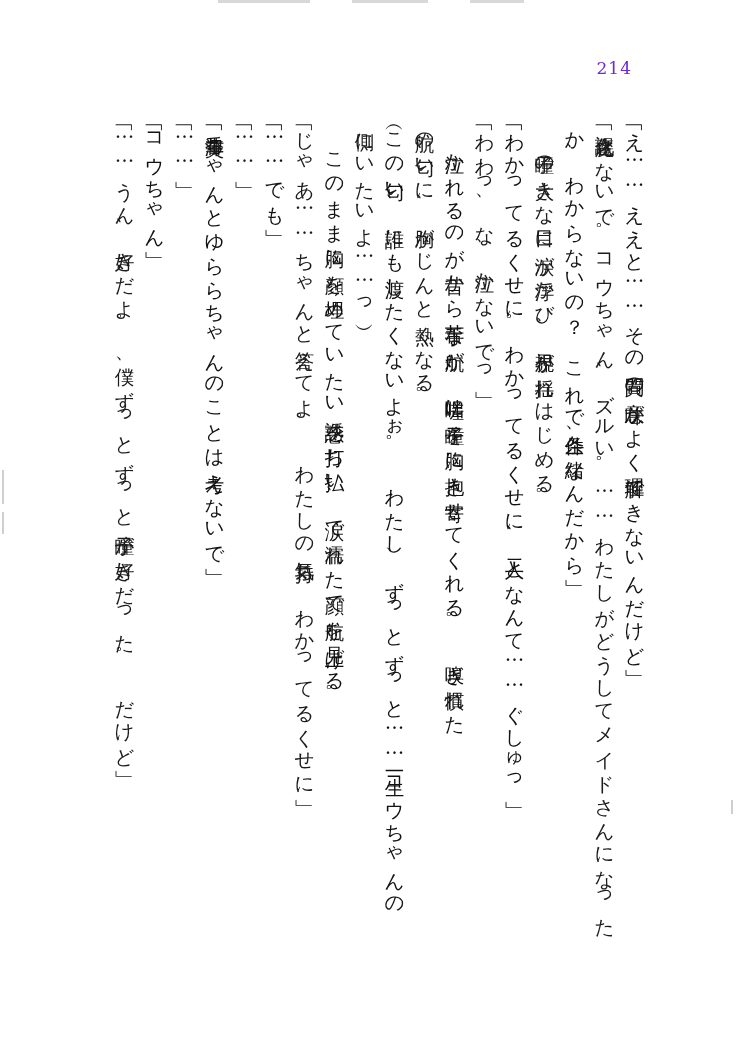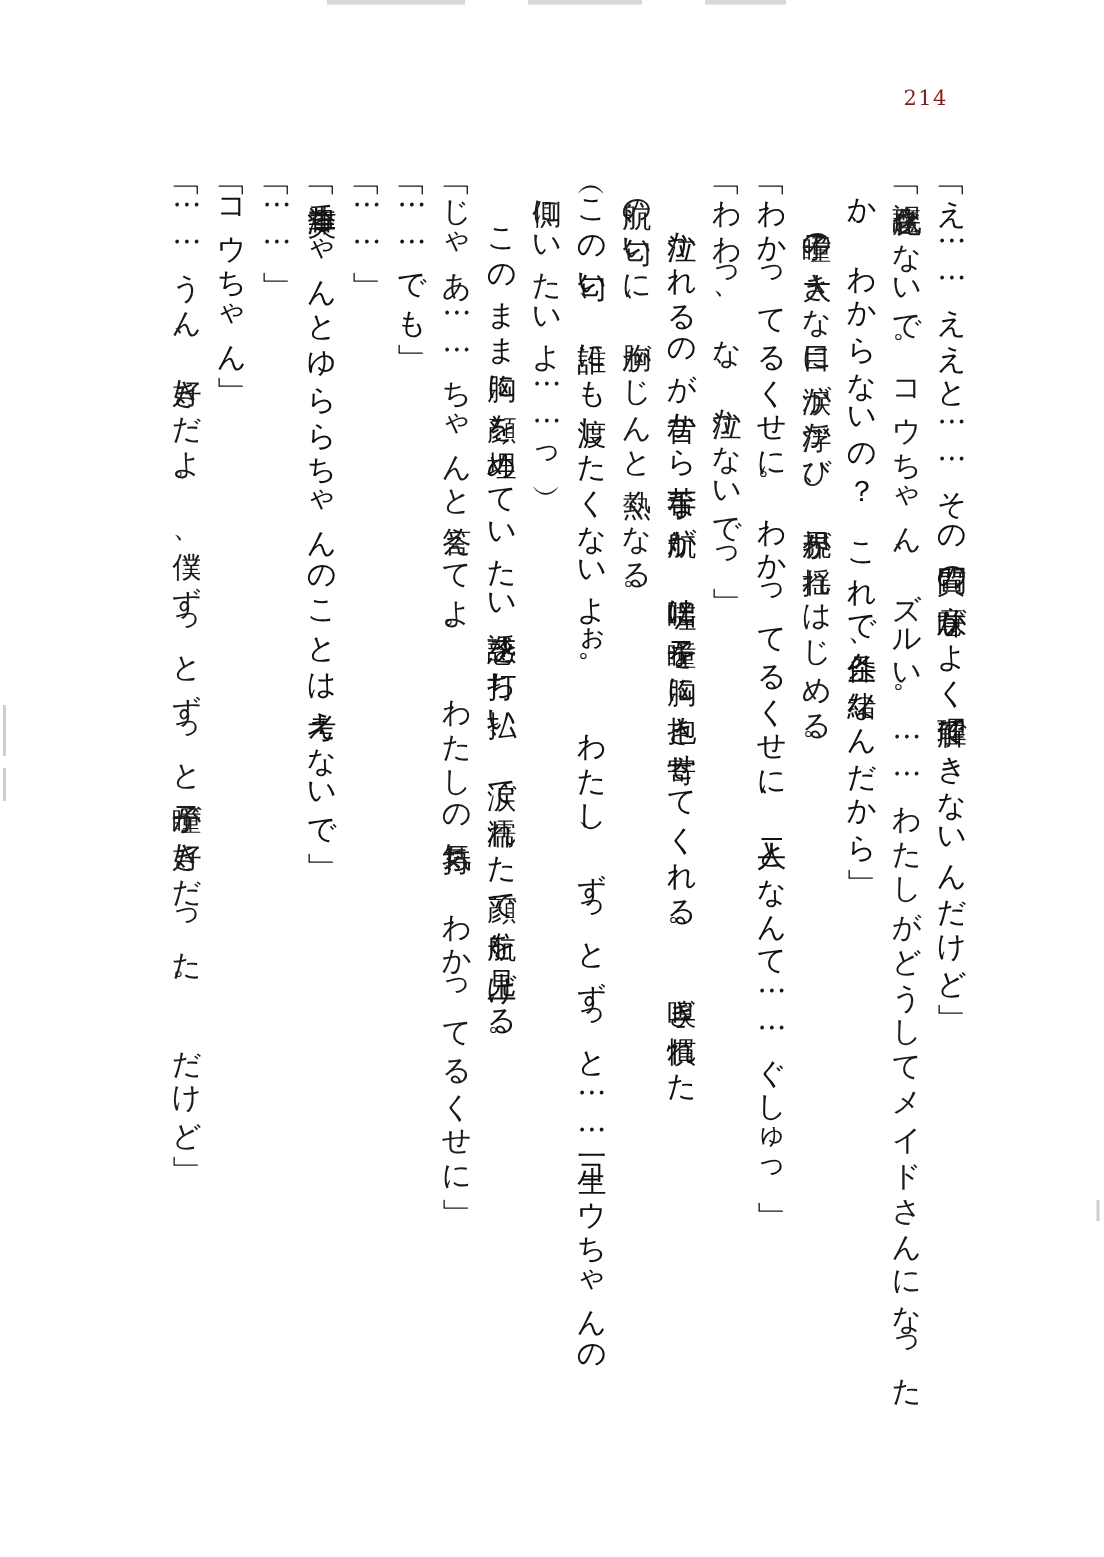--- a/index.html
+++ b/index.html
@@ -32,23 +32,23 @@
     left: 0;
     top: 0;
     width: 736px;
     height: 1038px;
   }
 
   .page-number {
     position: absolute;
     top: 58px;
     right: 104px;
-    font-size: 14px;
+    font-size: 17px;
     letter-spacing: 1px;
-    color: #7f1d1d;
+    color: #6d28d9;
   }
 
   
   .text-block {
     position: absolute;
     top: 118px;
     right: 92px;
     left: 76px;
     height: 760px;
     display: flex;

